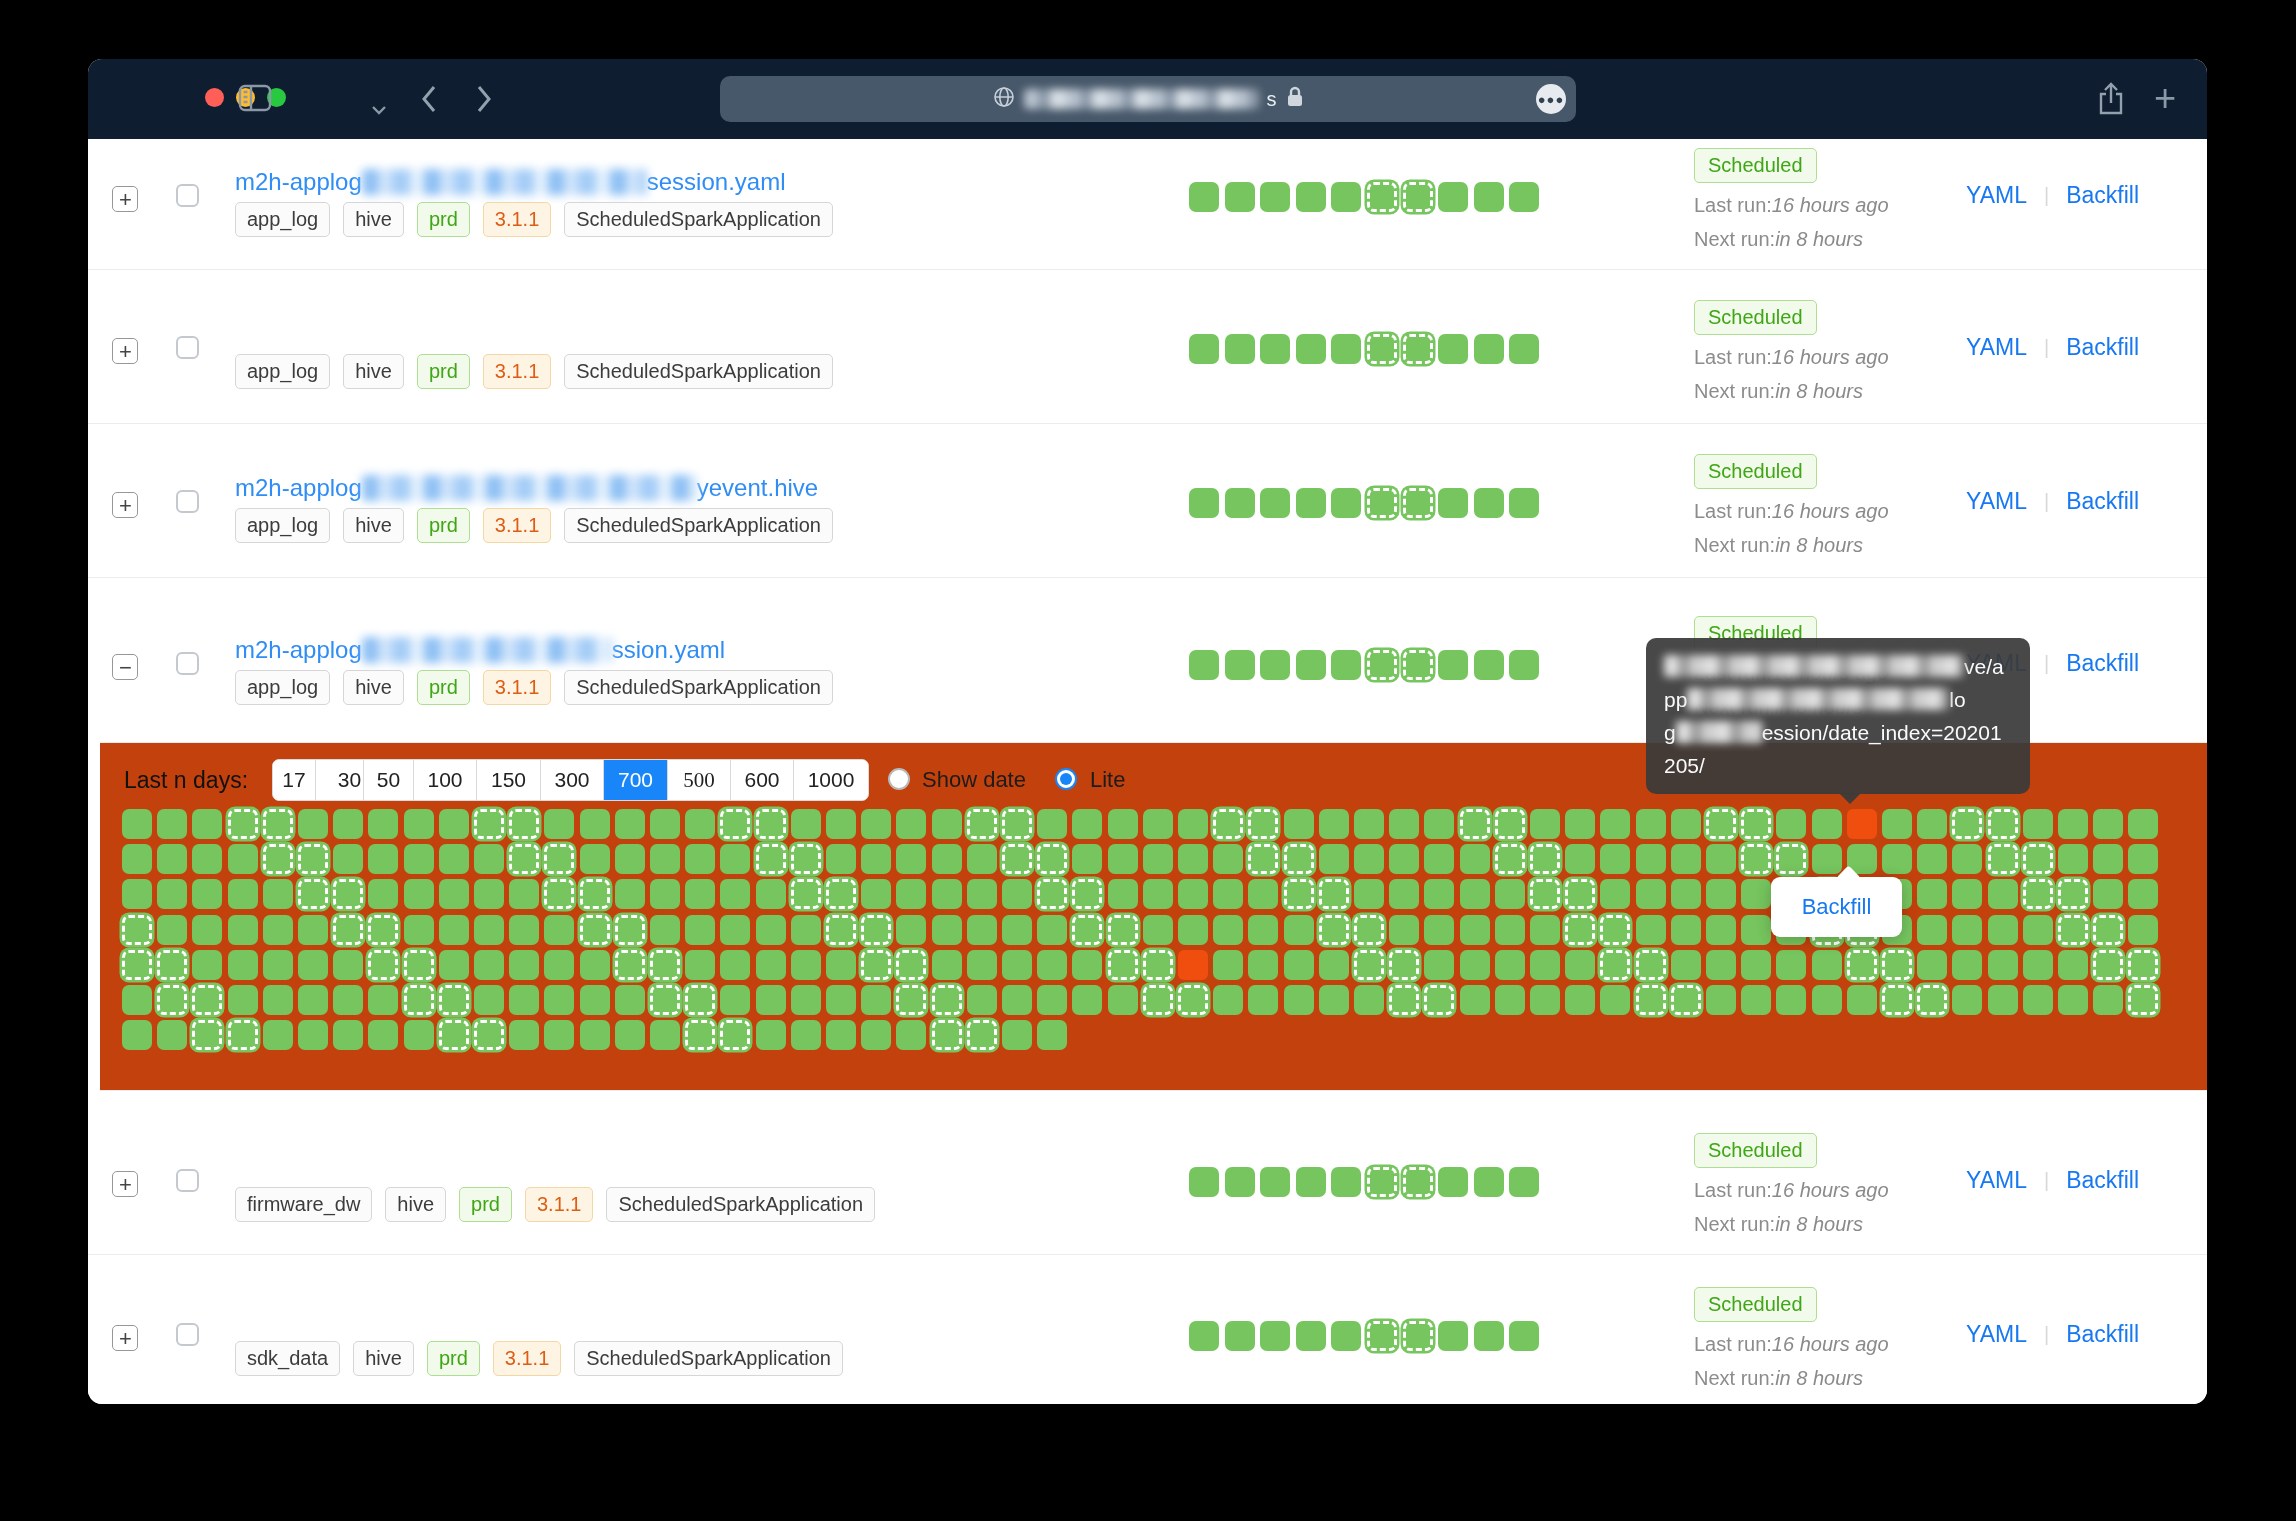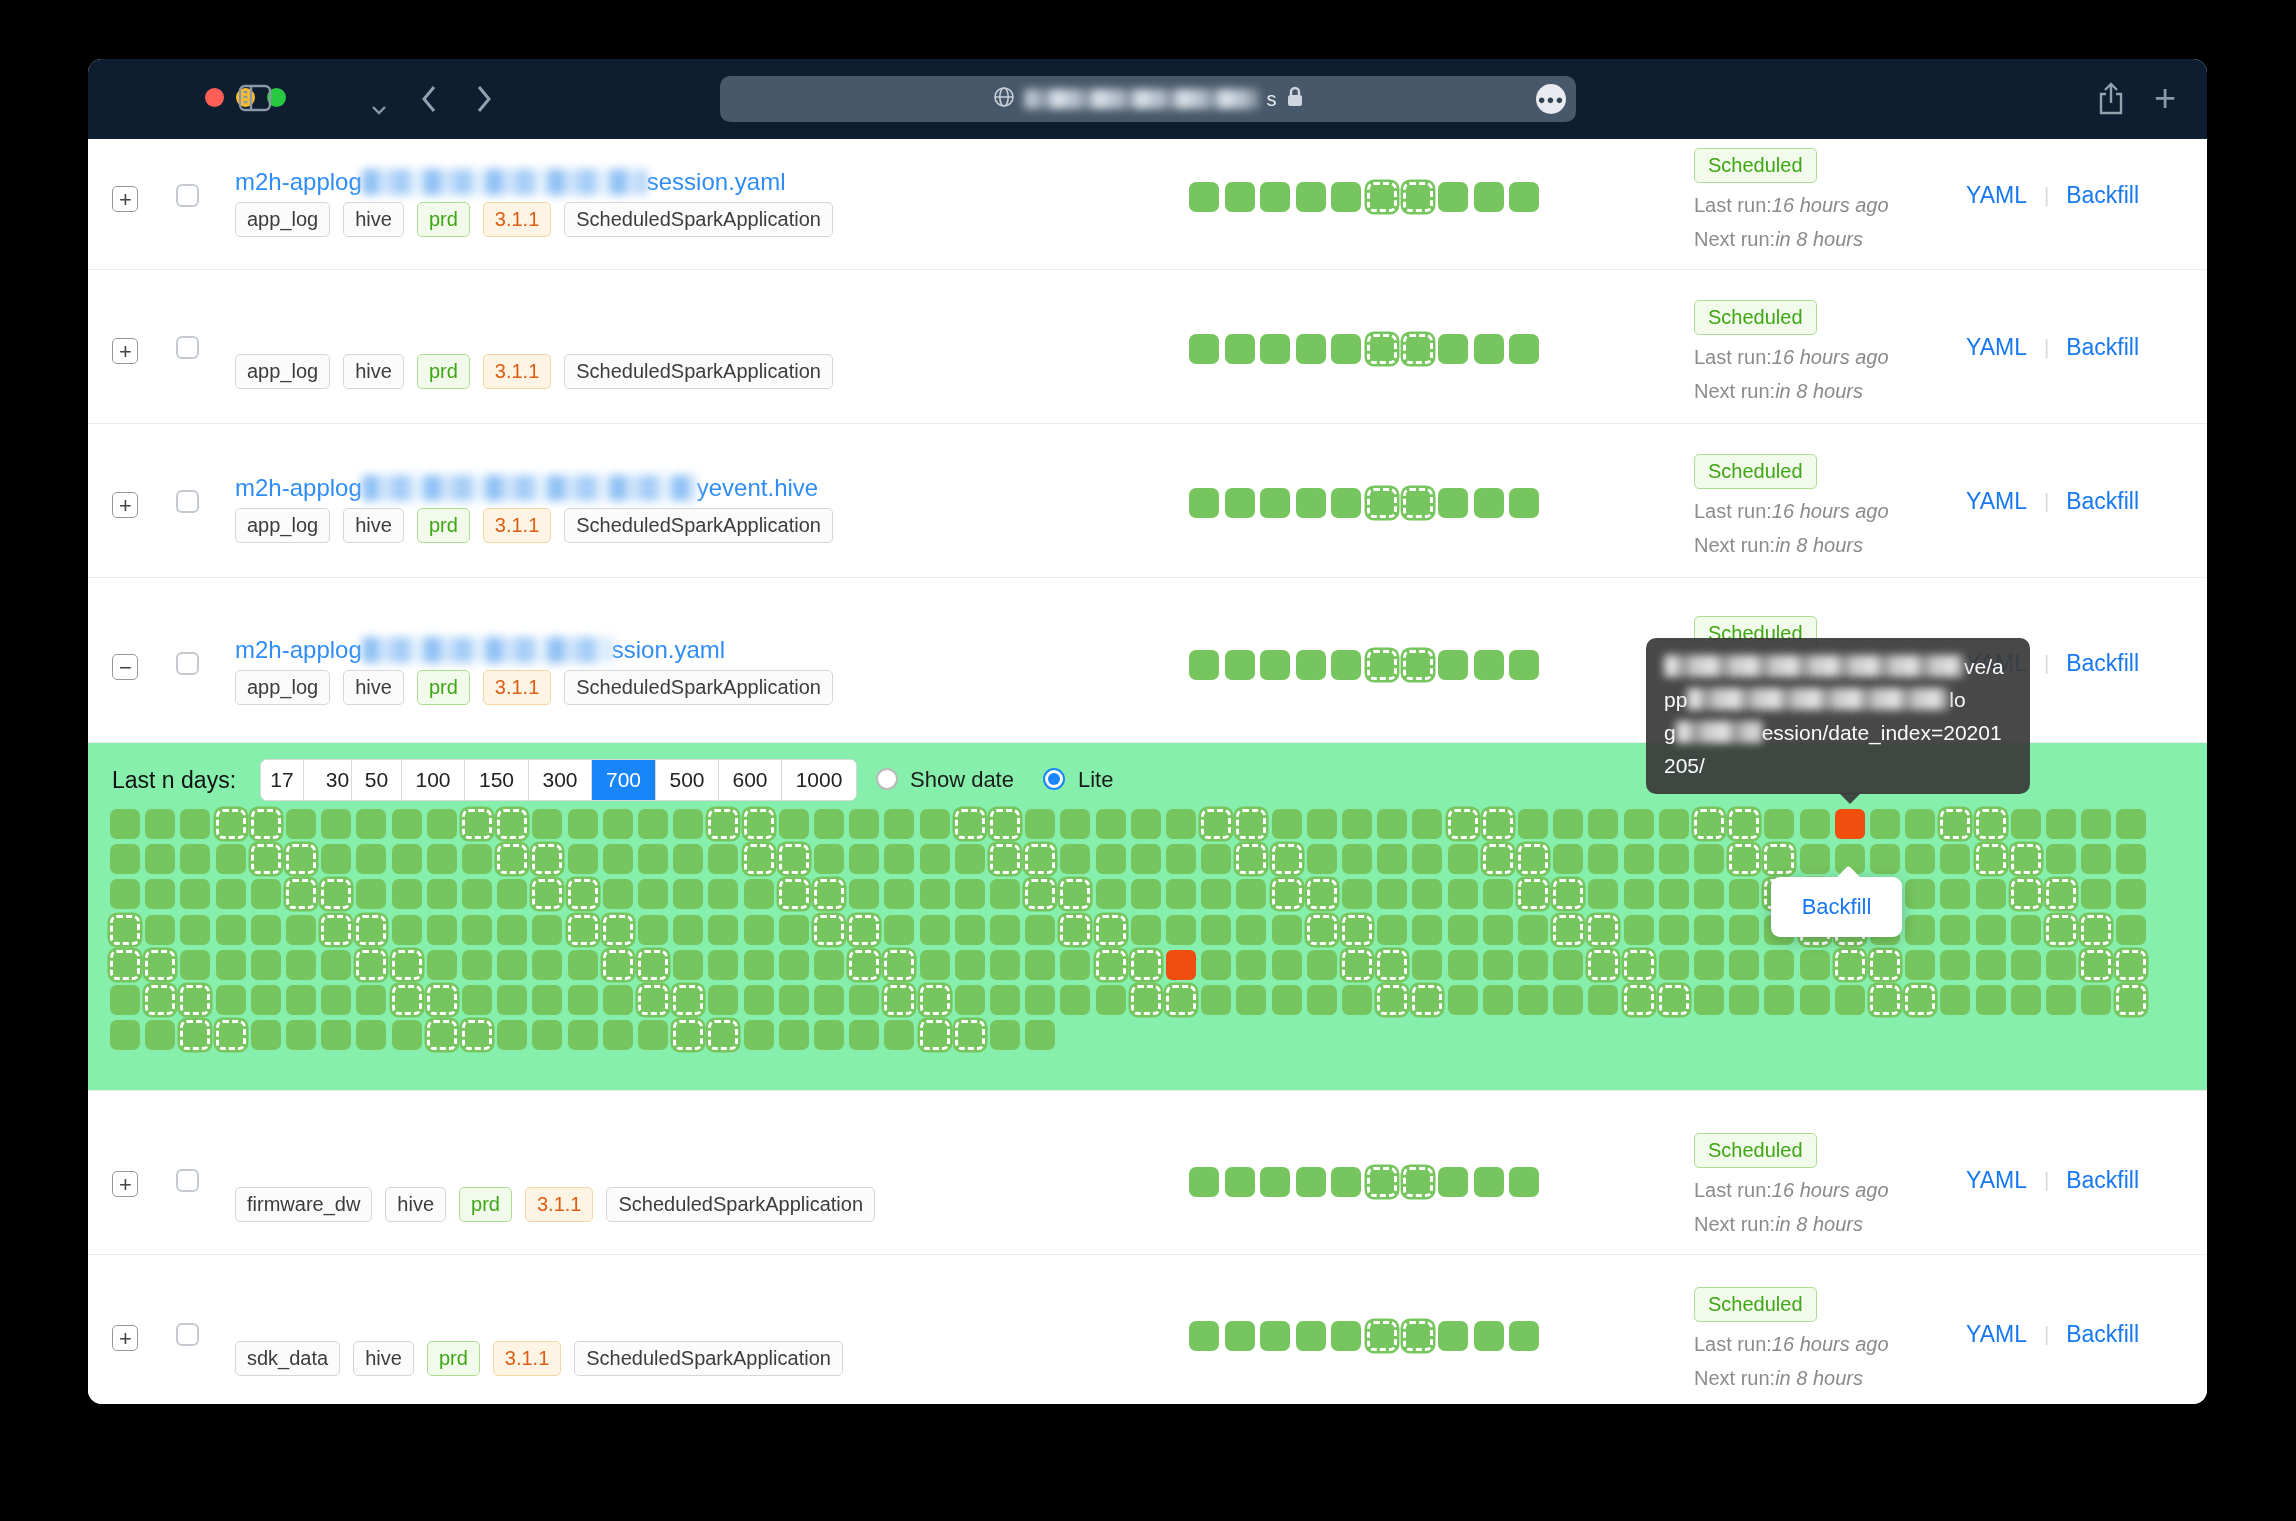--- a/index.html
+++ b/index.html
@@ -39,21 +39,21 @@
   .mini .sq{position:relative;margin-right:5.6px;}
   .sq.dash{border:3px dashed #fff;box-shadow:0 0 0 2.5px #76c55e;}
   .sq.red{background:#f04e0f;border-radius:6px;}
   .badge{position:absolute;left:1606px;display:inline-block;padding:5px 13px;font-size:20px;color:#3fa615;border:1px solid #aede92;background:#f2faeb;border-radius:5px;}
   .runline{position:absolute;left:1606px;font-size:20px;color:#8c8c8c;white-space:nowrap;}
   .runline i{color:#8a8a8a;}
   .links{position:absolute;left:1878px;display:flex;align-items:center;gap:17px;font-size:23px;white-space:nowrap;}
   .links a{color:#1778f2;text-decoration:none;}
   .links .sep{color:#d8d8d8;font-size:20px;}
   
-  .expander{position:absolute;left:0;top:603px;width:100%;height:349px;background:#86efac;border-top:1px solid #ececec;border-bottom:1px solid #ececec;box-sizing:border-box;}
+  .expander{position:absolute;left:12px;top:603px;width:100%;height:349px;background:#c2410c;border-top:1px solid #ececec;border-bottom:1px solid #ececec;box-sizing:border-box;}
   .lnd-label{position:absolute;left:24px;top:24px;font-size:23px;color:#111;}
   .seg{position:absolute;left:172px;top:16px;display:inline-flex;border:1px solid #d9d9d9;border-radius:7px;overflow:hidden;background:#fff;height:40px;box-sizing:content-box;}
   .seg button{border:none;border-left:1px solid #d9d9d9;background:#fff;font-size:21px;color:#222;font-family:"Liberation Sans",sans-serif;padding:0;cursor:pointer;}
   .seg button:first-child{border-left:none;}
   .seg button.sel{background:#1886f8;color:#fff;}
   .radio{position:absolute;width:22px;height:22px;border-radius:50%;border:2px solid #b9b9b9;background:#fff;box-sizing:border-box;}
   .radio.on{border-color:#1886f8;}
   .radio.on::after{content:"";position:absolute;left:3px;top:3px;right:3px;bottom:3px;border-radius:50%;background:#1886f8;}
   .rlabel{position:absolute;top:24px;font-size:22px;color:#1c1c1c;}
   .heat{position:absolute;left:22px;top:66px;}
@@ -260,21 +260,21 @@
     <section class="expander">
       <span class="lnd-label">Last n days:</span>
       <span class="seg" id="seg">
           <button style="width: 42px;">17</button>
           <button style="width: 48px; padding-left: 20px;">30</button>
           <button style="width: 50px;">50</button>
           <button style="width: 63px;">100</button>
           <button style="width: 64px;">150</button>
           <button style="width: 63px;">300</button>
           <button class="sel" style="width: 64px;">700</button>
-          <button style="width: 63px;">500</button>
+          <button style="width: 63px; font-family: Liberation Serif, serif;">500</button>
           <button style="width: 63px;">600</button>
           <button style="width: 75px;">1000</button>
         </span>
       <span class="radio" style="left:788px;top:25px;"></span>
       <span class="rlabel" style="left:822px;">Show date</span>
       <span class="radio on" style="left:955px;top:25px;"></span>
       <span class="rlabel" style="left:990px;text-align:center;">Lite</span>
       <div class="heat" id="heat">
           <span class="sq" style="left: 0px; top: 0px;"></span>
           <span class="sq" style="left: 35.2px; top: 0px;"></span>

